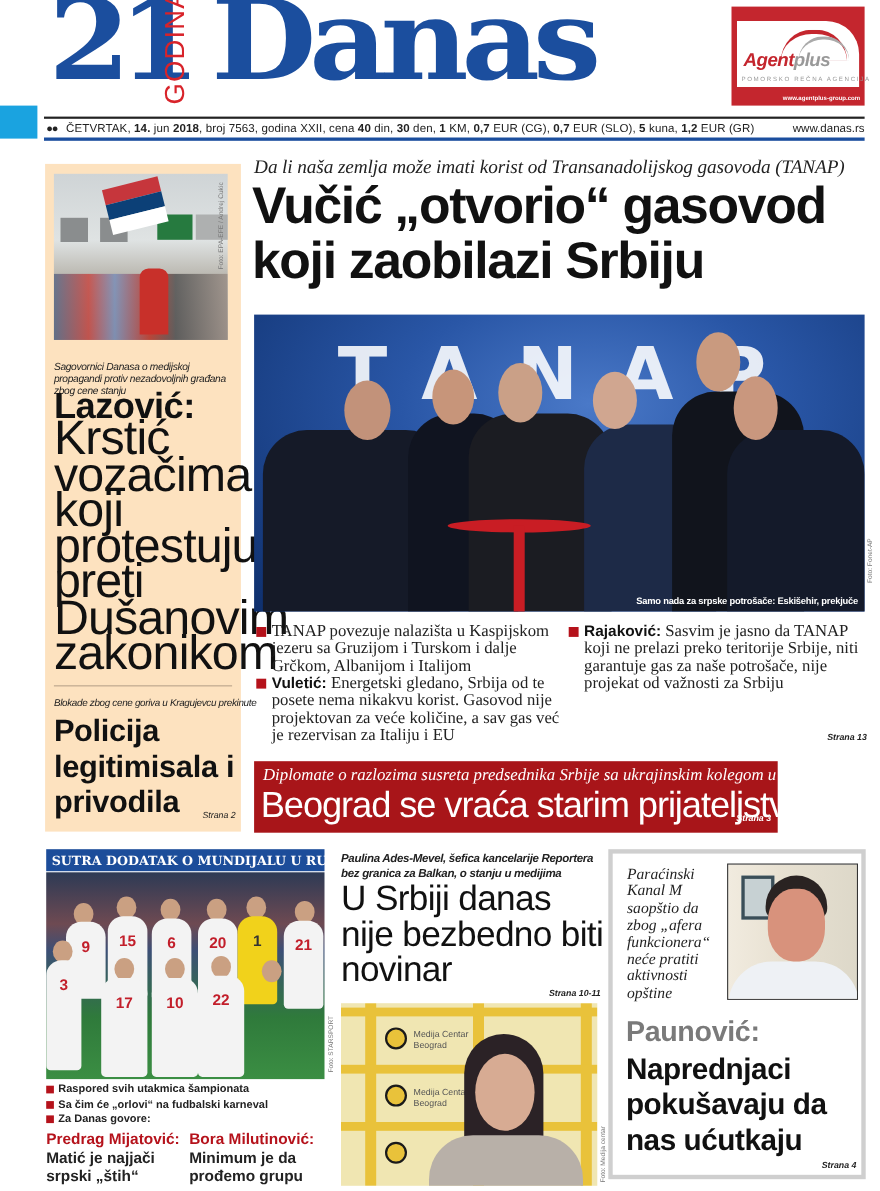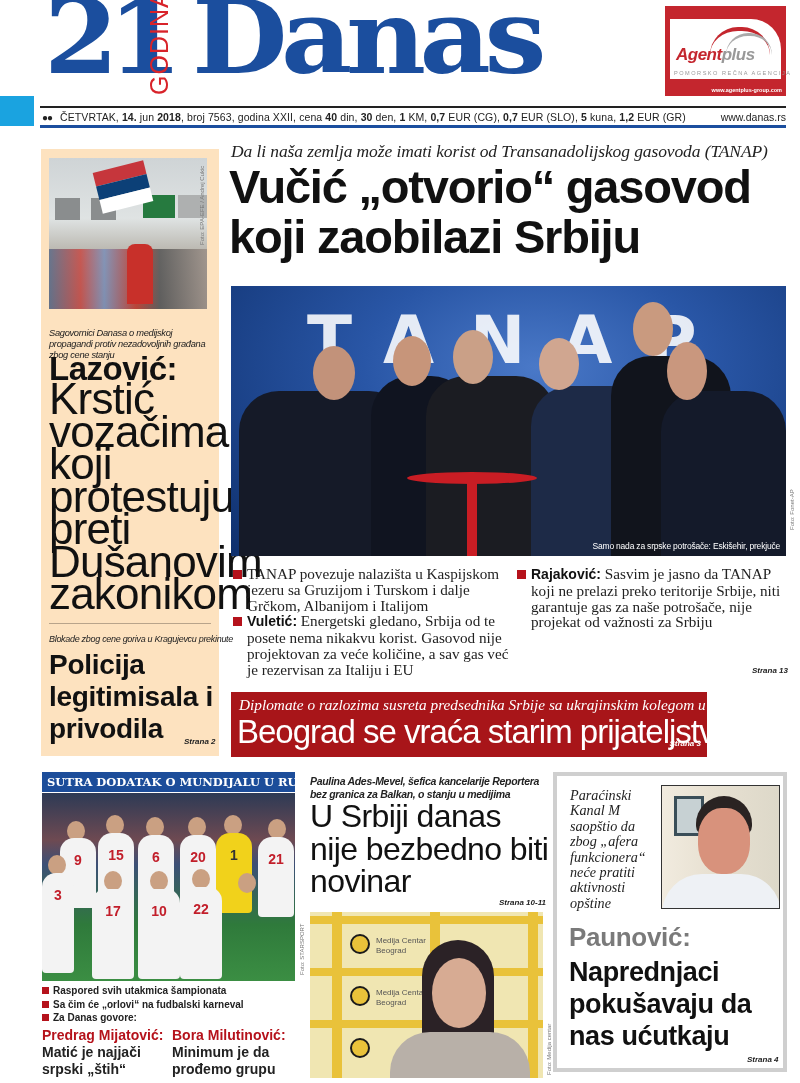--- a/index.html
+++ b/index.html
@@ -40,33 +40,33 @@
   .lp-flag div { height: 14px; }
   .lp-crowd { position: absolute; left: 0; bottom: 0; width: 158px; height: 60px; background: linear-gradient(90deg,#5a6b88 0%,#c84a44 20%,#7b8fb8 35%,#c0392b 55%,#555 70%,#9c9088 100%); opacity: .85; }
   .lp-person { position: absolute; left: 78px; top: 86px; width: 26px; height: 60px; background: #c8302a; border-radius: 8px 8px 0 0; }
   .lp-credit { position: absolute; right: -1px; top: 90px; font-size: 6px; color: #777; transform: rotate(-90deg); transform-origin: right top; white-space: nowrap; }
   .left-caption { position: absolute; left: 8px; top: 179px; width: 165px; font-family: "Liberation Sans", sans-serif; font-style: italic; font-size: 9.3px; line-height: 11px; color: #222; letter-spacing: -0.3px; }
   .left-head-bold { position: absolute; left: 8px; top: 203px; font-family: "Liberation Sans", sans-serif; font-weight: bold; font-size: 33px; line-height: 34px; color: #111; letter-spacing: -0.5px; }
   .left-head { position: absolute; left: 8px; top: 234px; width: 170px; font-family: "Liberation Sans", sans-serif; font-size: 44px; line-height: 32.5px; color: #111; letter-spacing: -0.8px; }
   .left-divider { position: absolute; left: 8px; top: 474px; width: 162px; border-top: 1px solid #b8a48b; }
   .left-kicker { position: absolute; left: 8px; top: 485px; font-style: italic; font-size: 9px; color: #222; letter-spacing: -0.3px; white-space: nowrap; }
   .left-head2 { position: absolute; left: 8px; top: 500px; width: 170px; font-weight: bold; font-size: 28px; line-height: 32px; color: #111; letter-spacing: -0.3px; }
-  .left-strana { position: absolute; left: 143px; top: 588px; font-style: italic; font-weight: bold; font-size: 8px; color: #222; }
+  .left-strana { position: absolute; left: 143px; top: 588px; font-style: italic; font-weight: normal; font-size: 8px; color: #222; }
 
   
   .lead-kicker { position: absolute; left: 231px; top: 141px; font-family: "Liberation Serif", serif; font-style: italic; font-size: 17.5px; color: #222; white-space: nowrap; letter-spacing: -0.1px; }
   .lead-head { position: absolute; left: 229px; top: 162px; width: 570px; font-family: "Liberation Sans", sans-serif; font-weight: bold; font-size: 47px; line-height: 50px; color: #111; letter-spacing: -1.2px; }
   .lead-photo { position: absolute; left: 231px; top: 286px; width: 555px; height: 270px; overflow: hidden;
     background: radial-gradient(ellipse at 55% 30%, #4a79c8 0%, #2956a6 40%, #0e2f6c 100%); }
   .lp-tanap { position: absolute; left: 76px; top: 22px; font-family: "DejaVu Sans", sans-serif; font-weight: bold; font-size: 66px; letter-spacing: 36px; color: rgba(255,255,255,0.88); line-height: 1; }
   .lp-suit { position: absolute; bottom: 0; background: #151a28; border-radius: 40px 40px 0 0; }
   .lp-head { position: absolute; border-radius: 50%; background: #c99a7e; }
   .lp-valve { position: absolute; left: 176px; top: 186px; width: 130px; height: 12px; background: #c91d24; border-radius: 50%; }
   .lp-valve-stem { position: absolute; left: 236px; top: 192px; width: 10px; height: 80px; background: #c91d24; }
-  .lead-caption { position: absolute; right: 6px; bottom: 5px; font-size: 8.5px; color: #fff; font-weight: normal; letter-spacing: -0.2px; }
+  .lead-caption { position: absolute; right: 6px; bottom: 5px; font-size: 8.5px; color: #fff; font-weight: bold; letter-spacing: -0.2px; }
   .lead-credit { position: absolute; left: 789px; top: 530px; font-size: 6px; color: #777; transform: rotate(-90deg); transform-origin: left top; white-space: nowrap; }
 
   .bullets { position: absolute; font-family: "Liberation Serif", serif; font-size: 15.2px; line-height: 15.8px; color: #222; }
   .bullets .item { position: relative; padding-left: 14px; }
   .bullets .sq { position: absolute; left: 0; top: 4px; width: 9px; height: 9px; background: #b5121b; }
   .bullets b { font-family: "Liberation Sans", sans-serif; font-weight: bold; font-size: 14px; color: #111; }
   .bul-left { left: 233px; top: 566px; width: 276px; }
   .bul-right { left: 517px; top: 566px; width: 270px; }
   .bul-strana { position: absolute; left: 752px; top: 666px; font-family: "Liberation Sans", sans-serif; font-style: italic; font-weight: bold; font-size: 8px; color: #222; }
 

